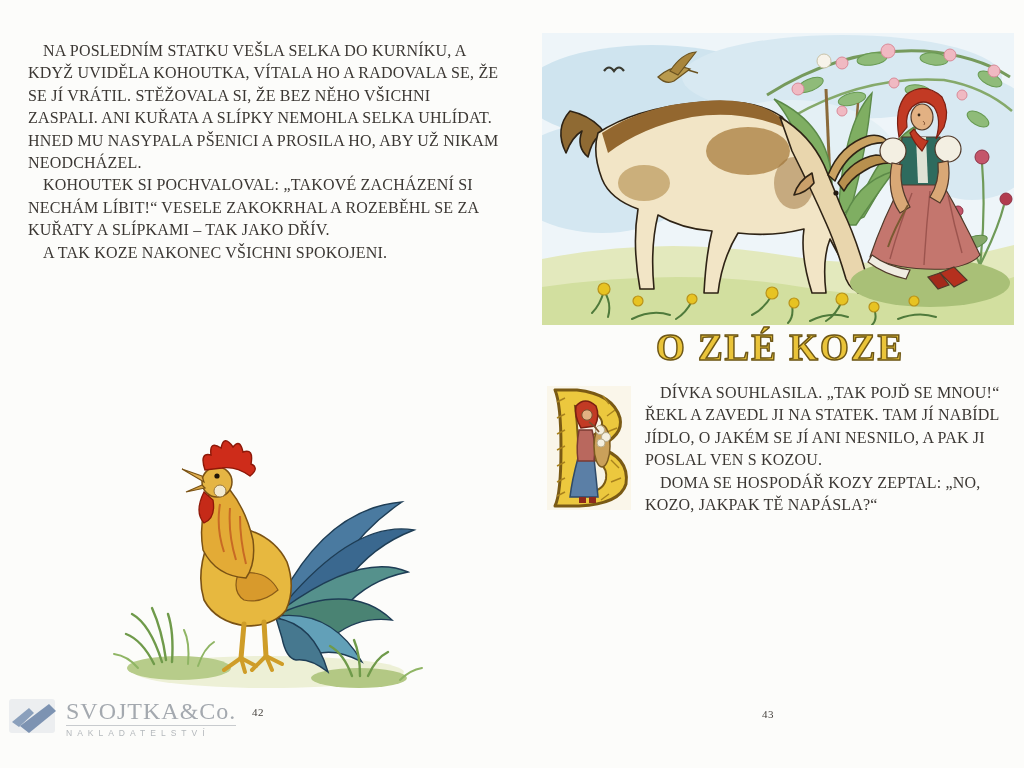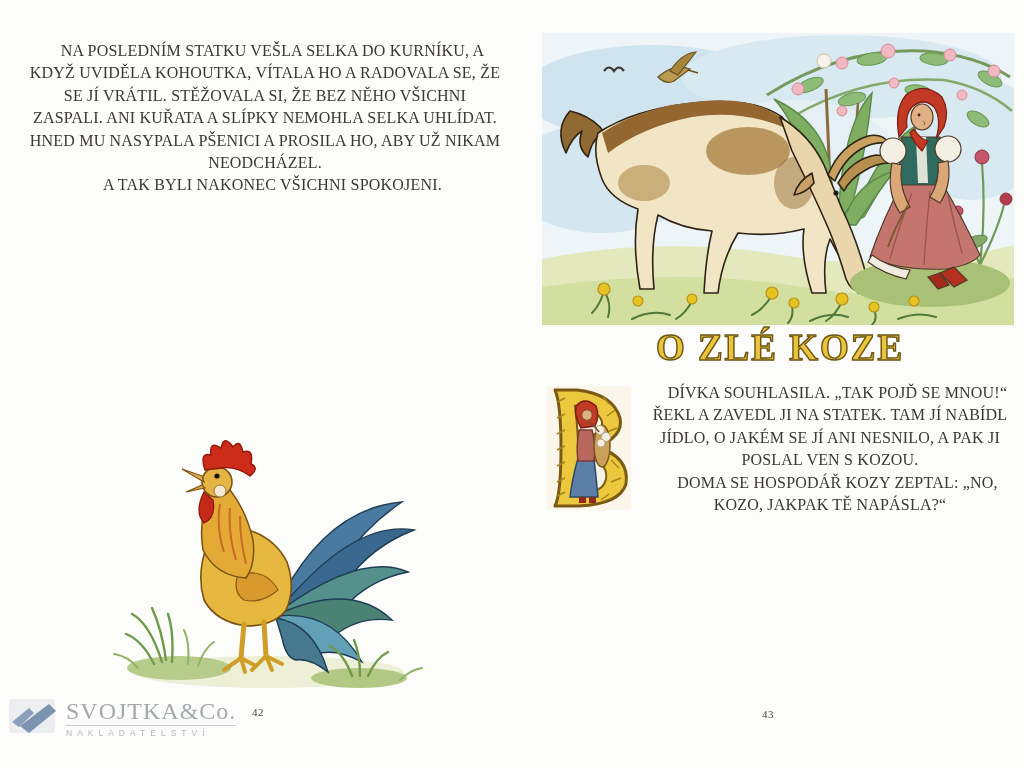--- a/index.html
+++ b/index.html
@@ -3,21 +3,21 @@
 <meta charset="utf-8">
 <style>
   html,body{margin:0;padding:0;}
   body{
     width:1024px;height:768px;position:relative;overflow:hidden;
     background:#fcfcfa;
     font-family:"Liberation Serif","DejaVu Serif",serif;
   }
   .page-text{
     position:absolute;color:#3b3733;font-size:16px;line-height:22.4px;
-    letter-spacing:.2px;text-align:center;
+    letter-spacing:.2px;text-align:left;
   }
   .page-text p{margin:0;}
   .page-text p.indent{text-indent:15px;}
   #left-text{left:28px;top:40px;width:474px;}
   #right-text{left:545px;top:382px;width:470px;}
   #story-title{
     position:absolute;left:545px;top:326px;width:470px;text-align:center;
     font-size:37px;font-weight:bold;letter-spacing:2px;
     color:#eac43a;
     -webkit-text-stroke:1.4px #6e5716;
@@ -40,21 +40,22 @@
   #wm-sub{
     font-size:8.5px;color:#b4b8bc;letter-spacing:5px;margin-top:2px;
     font-family:"Liberation Sans","DejaVu Sans",sans-serif;
   }
 </style>
 </head>
 <body>
 
 <div class="page-text" id="left-text">
   <p class="indent">NA POSLEDNÍM STATKU VEŠLA SELKA DO KURNÍKU, A KDYŽ UVIDĚLA KOHOUTKA, VÍTALA HO A RADOVALA SE, ŽE SE JÍ VRÁTIL. STĚŽOVALA SI, ŽE BEZ NĚHO VŠICHNI ZASPALI. ANI KUŘATA A SLÍPKY NEMOHLA SELKA UHLÍDAT. HNED MU NASYPALA PŠENICI A PROSILA HO, ABY UŽ NIKAM NEODCHÁZEL.</p>
-  <p class="indent">A TAK BYLI NAKONEC VŠICHNI SPOKOJENI.</p>
+  <p class="indent">KOHOUTEK SI POCHVALOVAL: „TAKOVÉ ZACHÁZENÍ SI NECHÁM LÍBIT!“ VESELE ZAKOKRHAL A ROZEBĚHL SE ZA KUŘATY A SLÍPKAMI – TAK JAKO DŘÍV.</p>
+  <p class="indent">A TAK KOZE NAKONEC VŠICHNI SPOKOJENI.</p>
 </div>
 
 <svg id="rooster-illustration" width="322" height="272" viewBox="0 0 322 272" xmlns="http://www.w3.org/2000/svg">
   <ellipse cx="165" cy="248" rx="135" ry="16" fill="#edf0d6"></ellipse>
   <ellipse cx="75" cy="244" rx="52" ry="12" fill="#b7cc8a"></ellipse>
   <ellipse cx="255" cy="254" rx="48" ry="10" fill="#b3c884"></ellipse>
 
   <g stroke="#1e3d55" stroke-width="1.4">
     <path d="M178,172 Q225,84 298,78 Q262,102 238,138 Q216,166 196,184 Z" fill="#4a7aa0"></path>
     <path d="M182,178 Q252,96 310,106 Q268,122 242,158 Q222,184 200,192 Z" fill="#3a688f"></path>

